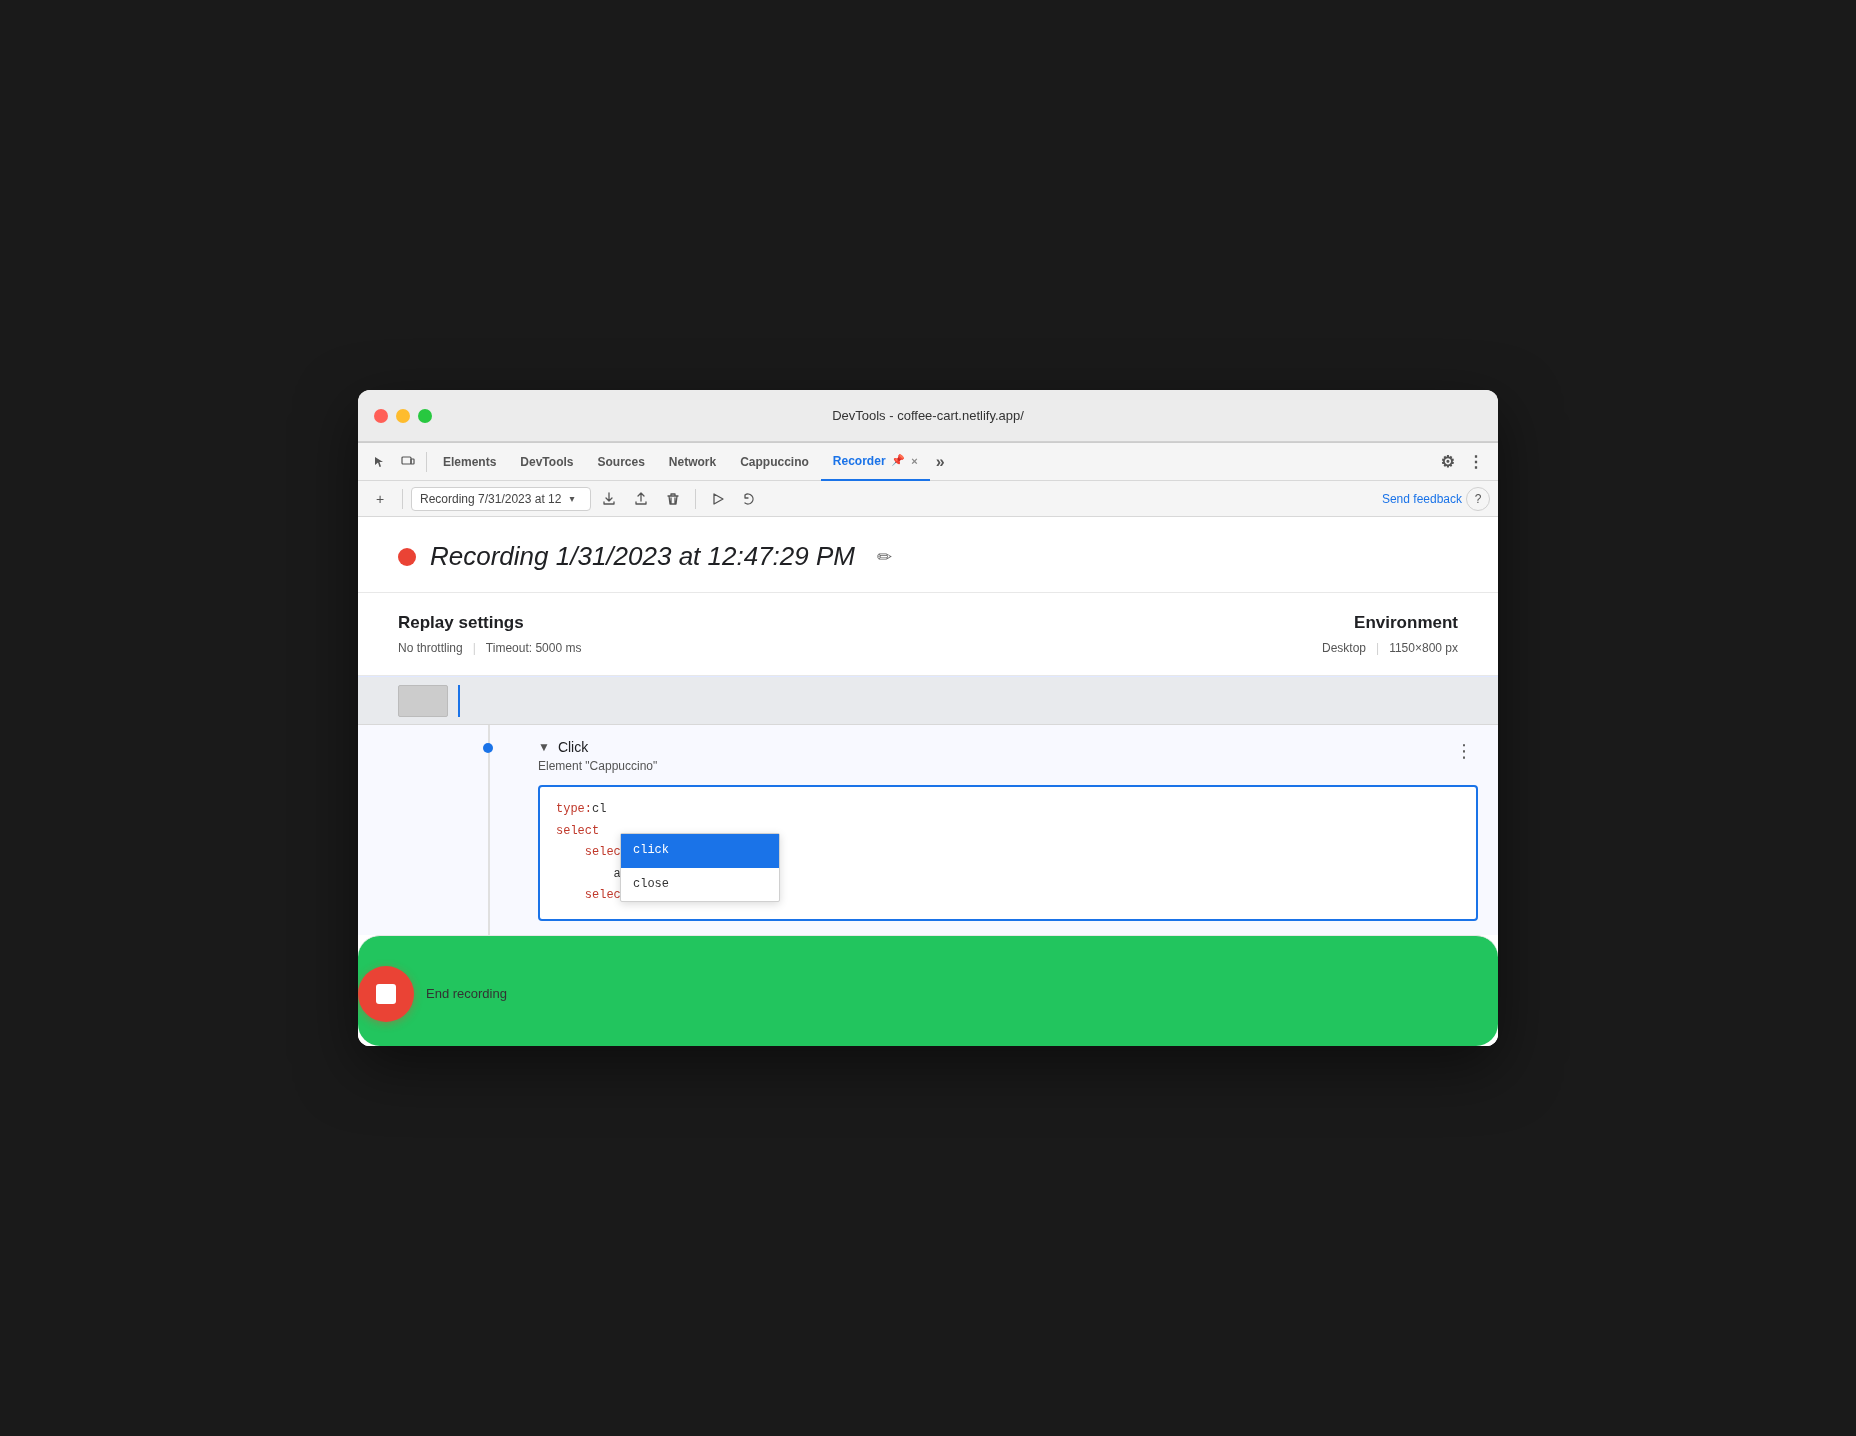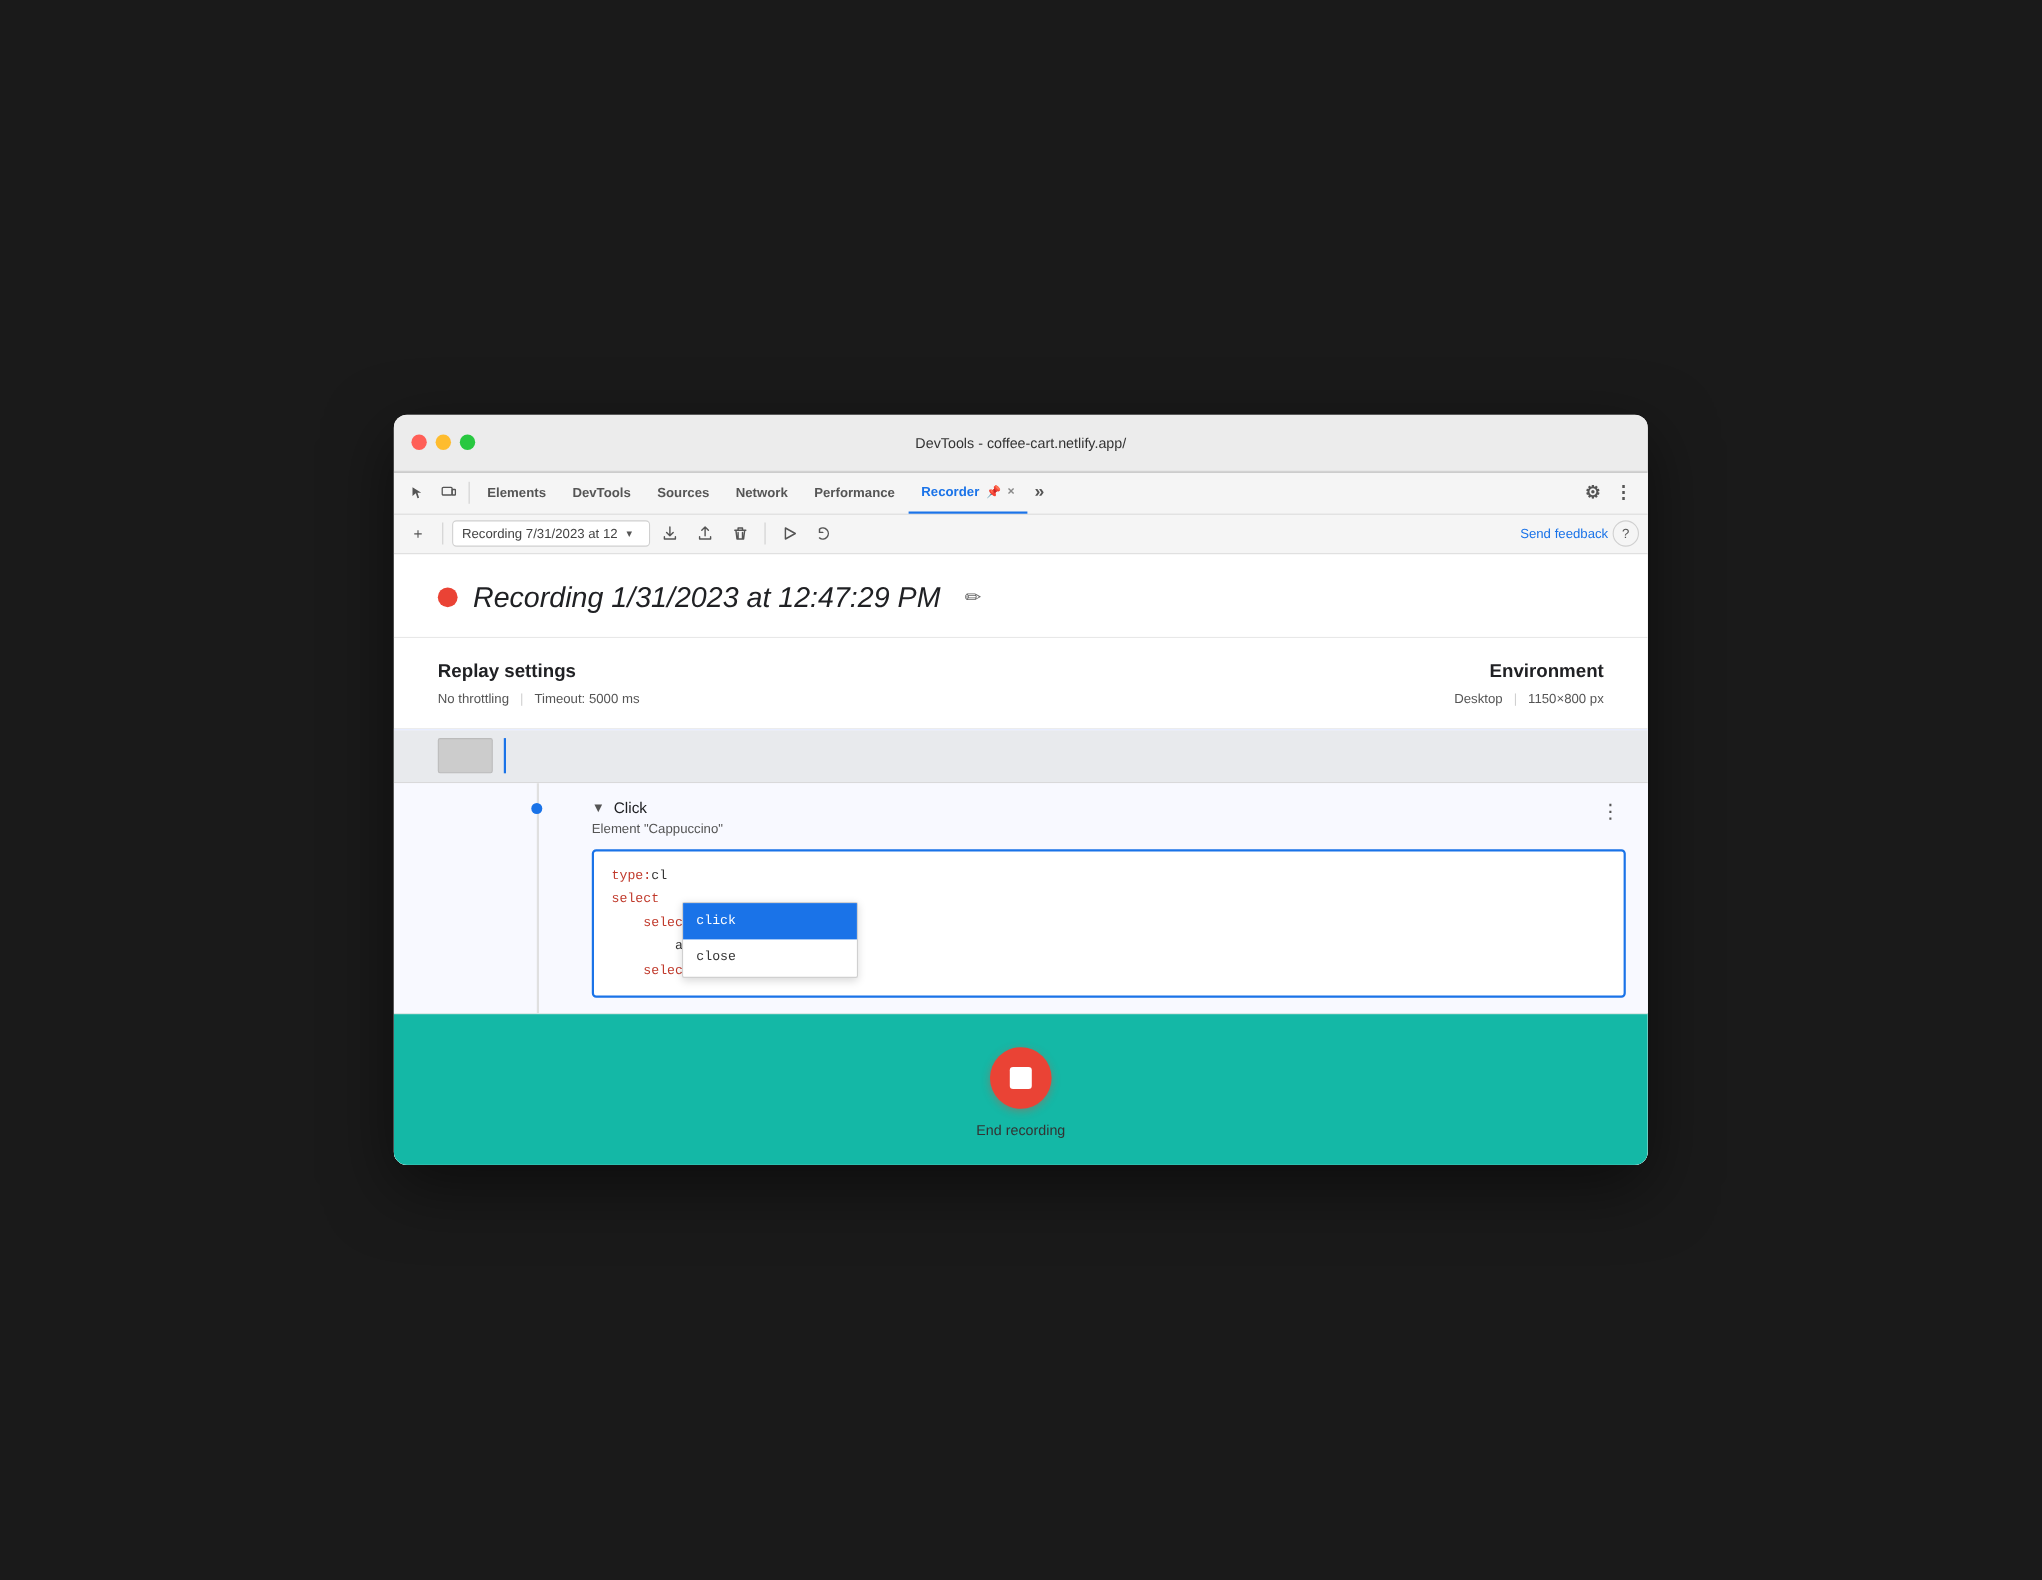--- a/index.html
+++ b/index.html
@@ -297,27 +297,28 @@
       font-size: 12px;
       cursor: pointer;
       color: #333;
     }
     .autocomplete-item.selected {
       background: #1a73e8;
       color: #fff;
     }
     
     .end-recording-area {
-      background: #14b8a6;
+      background: #22c55e;
       padding: 30px 0 24px;
       display: flex;
-      flex-direction: column;
+      flex-direction: row;
       align-items: center;
       gap: 12px;
       border-top: 1px solid #e8e8e8;
+      border-radius: 22px;
     }
     .stop-btn {
       width: 56px;
       height: 56px;
       border-radius: 50%;
       background: #ea4335;
       display: flex;
       align-items: center;
       justify-content: center;
       cursor: pointer;
@@ -370,21 +371,21 @@
       <div class="tab">
         <span>DevTools</span>
       </div>
       <div class="tab">
         <span>Sources</span>
       </div>
       <div class="tab">
         <span>Network</span>
       </div>
       <div class="tab">
-        <span>Performance</span>
+        <span>Cappuccino</span>
       </div>
       <div class="tab active">
         <span>Recorder</span>
         <span style="margin-left:6px; font-size:11px;">📌</span>
         <span class="tab-close">×</span>
       </div>
       <div class="tab-more">»</div>
       <div class="tab-spacer"></div>
       <div class="tab-gear">⚙</div>
       <div class="tab-dots">⋮</div>

